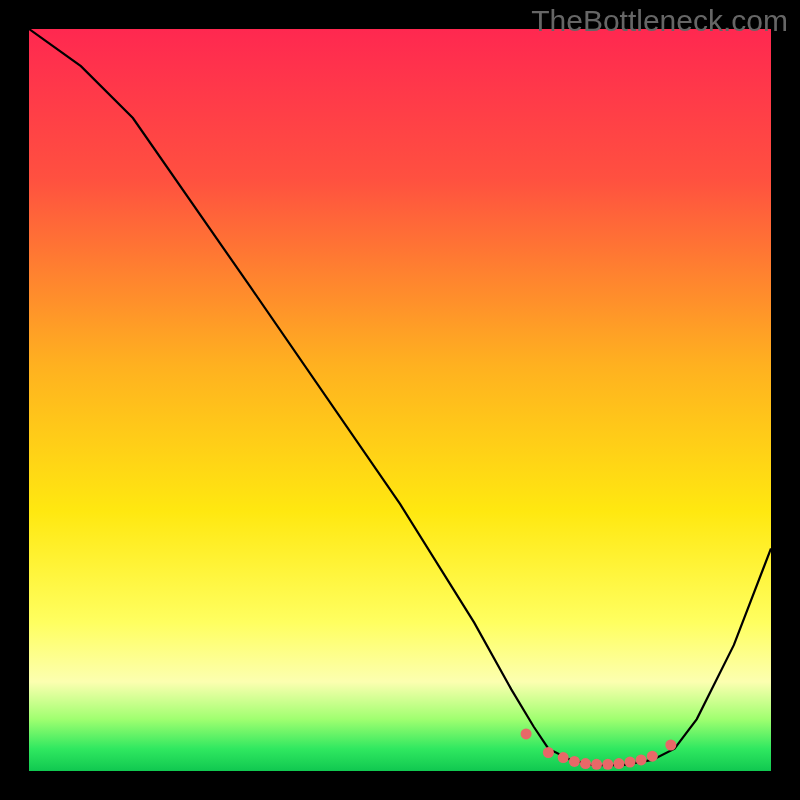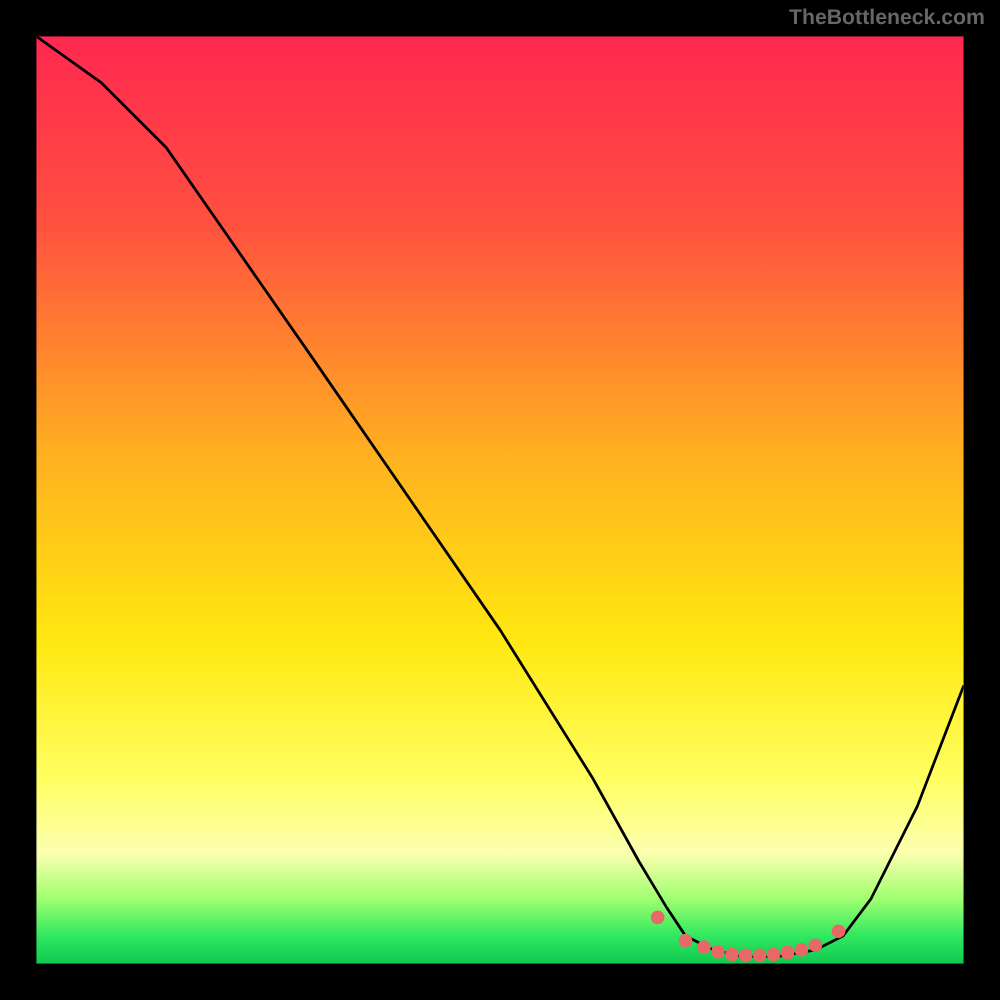--- a/index.html
+++ b/index.html
@@ -9,22 +9,22 @@
     height: 800px;
     background: #000;
     position: relative;
     font-family: Arial, sans-serif;
   }
   .watermark {
     position: absolute;
     top: 4px;
     right: 12px;
     color: #666;
-    font-size: 17px;
-    font-weight: bold;
+    font-size: 30px;
+    font-weight: normal;
     z-index: 10;
   }
   .plot-area {
     position: absolute;
     left: 29px;
     top: 29px;
     width: 742px;
     height: 742px;
   }
   svg {

